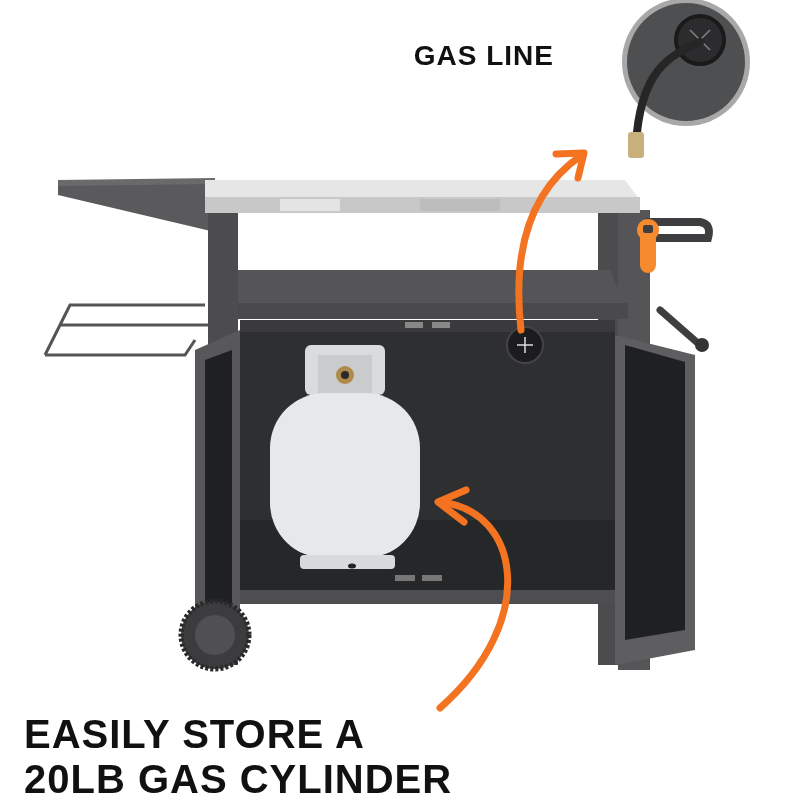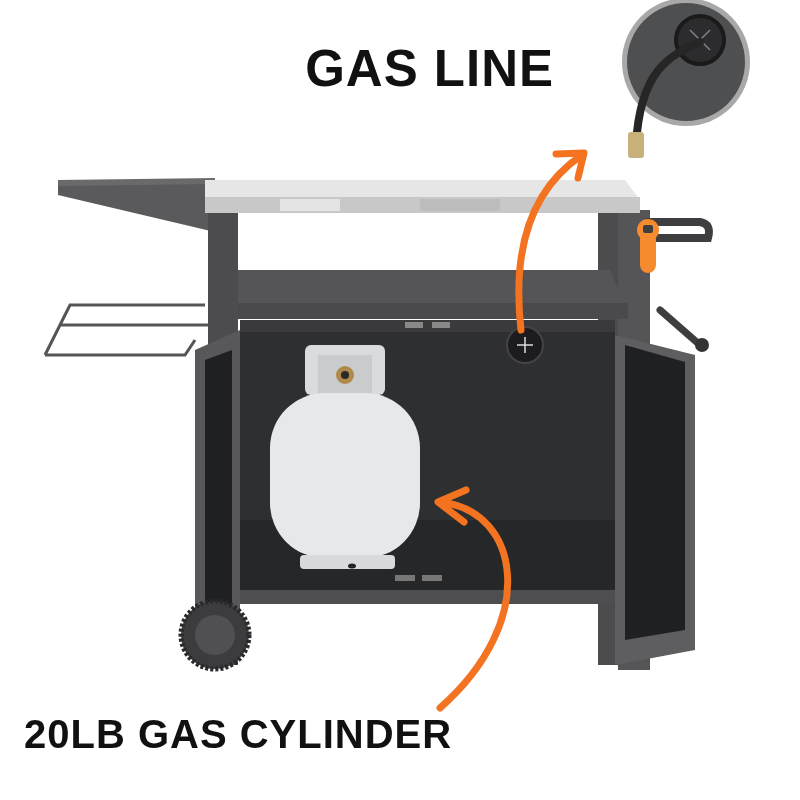--- a/index.html
+++ b/index.html
@@ -1,18 +1,18 @@
 <!DOCTYPE html>
 <html><head>
 <meta charset="utf-8">
 <style>
   html, body { margin: 0; padding: 0; background: #ffffff; }
   body { width: 800px; height: 800px; position: relative; overflow: hidden; font-family: "Liberation Sans", "DejaVu Sans", sans-serif; }
   .callout { position: absolute; font-weight: 700; color: #111111; letter-spacing: 1px; line-height: 1.12; }
-  .callout-top { right: 246px; top: 40px; text-align: right; font-size: 51px; }
+  .callout-top { right: 246px; top: 40px; text-align: right; font-size: 28px; }
   .callout-bottom { left: 24px; top: 712px; font-size: 40px; }
   .callout span { display: block; }
   svg.scene { position: absolute; left: 0; top: 0; }
 </style>
 </head>
 <body>
 
 <svg class="scene" width="800" height="800" viewBox="0 0 800 800">
 
   <g>
@@ -114,14 +114,15 @@
     <path d="M700,42 C670,55 640,70 636,145" fill="none" stroke="#262626" stroke-width="8" stroke-linecap="round"></path>
     <rect x="628" y="132" width="16" height="26" rx="3" fill="#c7b07a"></rect>
   </g>
 </svg>
 
 <div class="callout callout-top">
   <span>GAS LINE</span>
 </div>
 
 <div class="callout callout-bottom">
+  <span>EASILY STORE A</span>
   <span>20LB GAS CYLINDER</span>
 </div>
 
 </body></html>

